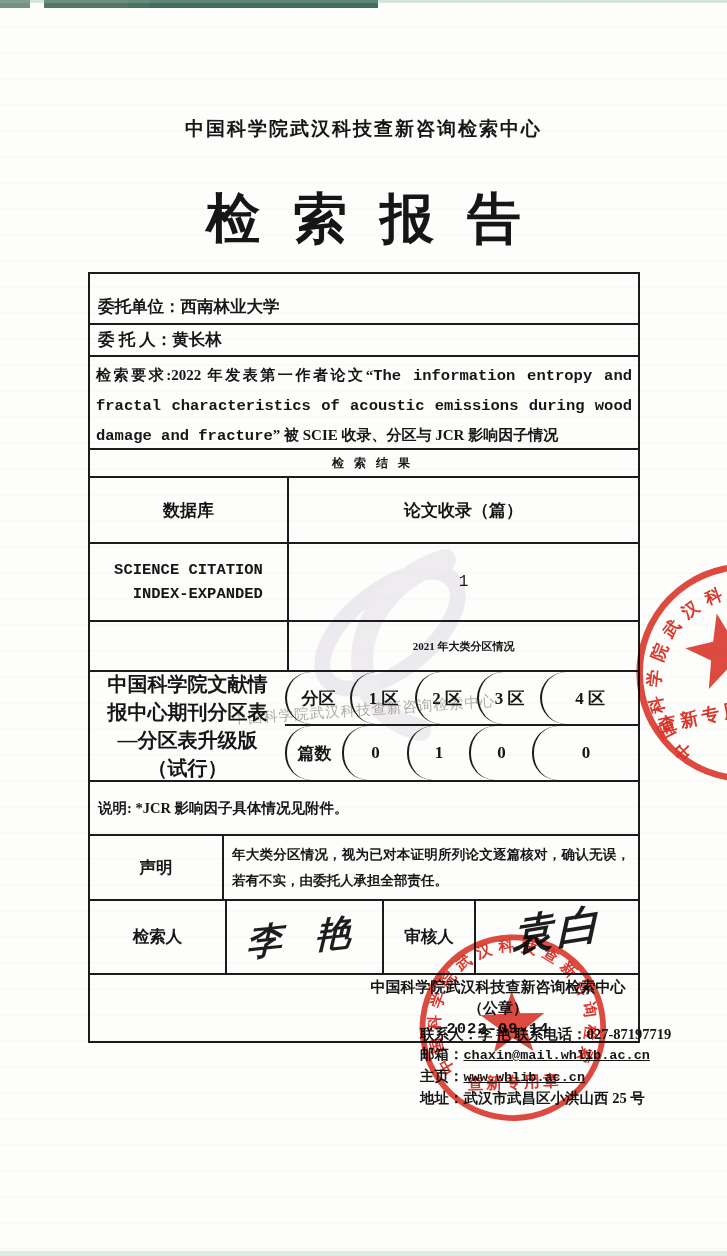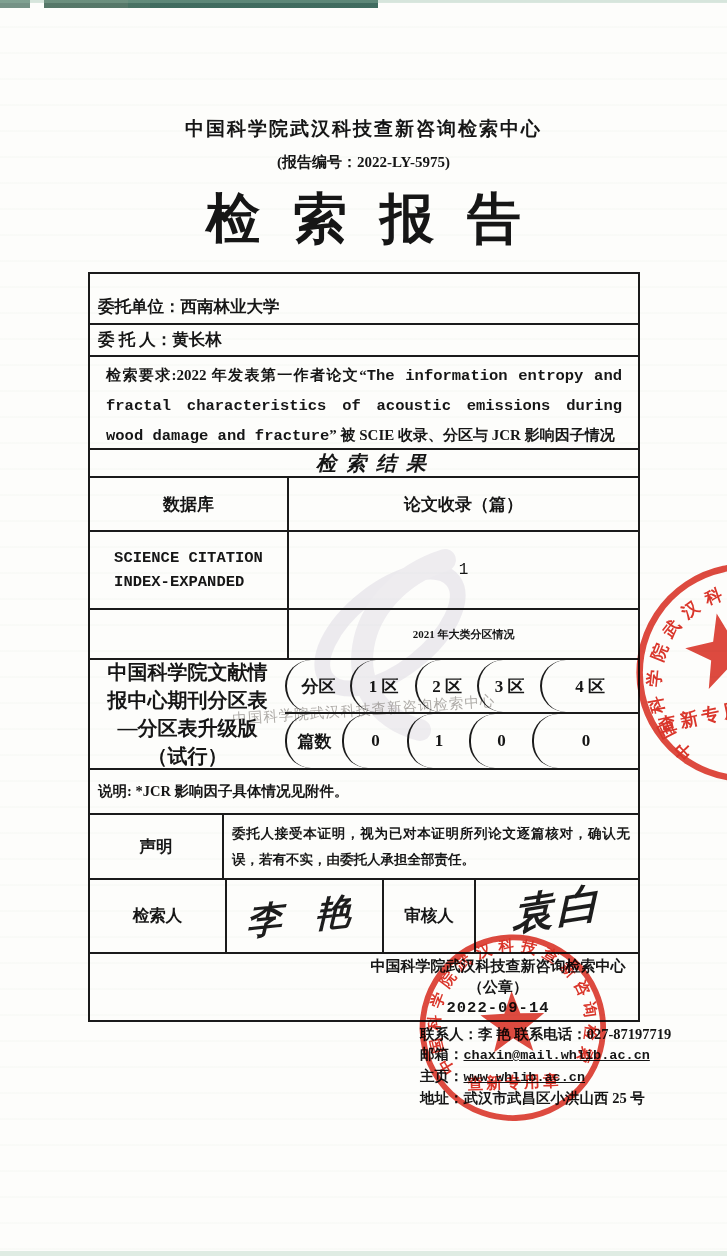--- a/index.html
+++ b/index.html
@@ -27,28 +27,28 @@
 
   
   .tbl{position:absolute;left:88px;top:272px;width:552px;border:2px solid #1b1b1b;box-sizing:border-box;background:transparent;}
   .tr{display:flex;border-top:2px solid #1b1b1b;box-sizing:border-box;}
   .tr:first-child{border-top:none;margin-top:16px;}
   .td{border-left:2px solid #1b1b1b;box-sizing:border-box;display:flex;align-items:center;justify-content:center;}
   .td:first-child{border-left:none;}
   .left{justify-content:flex-start;padding:0 8px;}
   .b{font-weight:bold;}
   .mono{font-family:"Liberation Mono", monospace;}
-  .h33{height:33px}.h32{height:32px}.h93{height:93px}.h28{height:28px}.h54{height:54px}
-  .h78{height:78px}.h50{height:50px}.h110{height:110px}.h63{height:45px}.h65{height:65px}
+  .h33{height:33px}.h32{height:32px}.h93{height:93px}.h28{height:28px}.h54{height:66px}
+  .h78{height:78px}.h50{height:50px}.h110{height:110px}.h63{height:54px}.h65{height:65px}
   .h74{height:74px}.h68{height:68px}
   .fs16{font-size:16.5px}
-  .req{display:block;padding:4px 16px;font-size:15px;font-weight:bold;line-height:29px;text-align:justify;}
+  .req{display:block;padding:4px 6px;font-size:15px;font-weight:bold;line-height:29px;text-align:justify;}
   .req .mono{font-size:15.5px;font-weight:bold;}
-  .spread{letter-spacing:10px;padding-left:24px;font-size:20px;font-style:italic;}
-  .dbname{text-align:left;font-size:15.5px;line-height:24px;font-weight:bold;}
+  .spread{letter-spacing:10px;padding-left:24px;font-size:12px;}
+  .dbname{text-align:right;font-size:15.5px;line-height:24px;font-weight:bold;}
   .subcol{display:flex;flex-direction:column;flex:1;}
   .subrow{display:flex;box-sizing:border-box;}
   .subrow+.subrow{border-top:2px solid #1b1b1b;}
   .sc{border-left:2px solid #1b1b1b;box-sizing:border-box;display:flex;align-items:center;justify-content:center;font-weight:bold;font-size:17px;border-radius:26px;}
   .plabel{font-size:20px;font-weight:bold;line-height:28px;text-align:center;padding:0 10px;}
   .note-cell{font-size:14.5px;font-weight:bold;}
   .decl{font-size:13.5px;font-weight:bold;line-height:26px;padding:0 8px;text-align:justify;}
   .sig{font-size:36px;font-weight:bold;font-style:italic;letter-spacing:12px;
     transform:rotate(-6deg) skewX(-6deg);color:#1d1d1d;white-space:nowrap;}
   .sig2{font-size:42px;letter-spacing:4px;transform:rotate(-9deg) skewX(-8deg);margin-top:-14px;}
@@ -86,21 +86,20 @@
   <div class="edge-top2"></div>
   <div class="edge-bottom"></div>
 
   <svg class="wm-logo" width="190" height="240" viewBox="0 0 190 240">
     <ellipse cx="95" cy="110" rx="80" ry="40" transform="rotate(-38 95 110)" fill="none" stroke="#d9d5e0" stroke-width="16"></ellipse>
     <path d="M 150 40 C 55 70, 35 185, 125 210" fill="none" stroke="#dcd8e2" stroke-width="22" stroke-linecap="round"></path>
   </svg>
   <div class="wm-text">中国科学院武汉科技查新咨询检索中心</div>
 
   <div class="org-title">中国科学院武汉科技查新咨询检索中心</div>
-  <div class="report-no">(报告编号：2022-LY-5975)</div>
   <div class="main-title">检索报告</div>
 
   <div class="tbl">
 
     <div class="tr h33">
       <div class="td left fs16 b" style="flex:1">
         <span>委托单位：</span>
           <span>西南林业大学</span>
       </div>
     </div>
@@ -164,21 +163,21 @@
       </div>
     </div>
 
     <div class="tr h63">
       <div class="td left note-cell" style="flex:1">说明: *JCR 影响因子具体情况见附件。</div>
     </div>
 
     <div class="tr h65">
       <div class="td b" style="width:132px;font-size:16.5px">声明</div>
       <div class="td" style="flex:1">
-        <span class="decl">委托人接受本证明，视为已对本证明所列论文逐篇核对，确认无误，若有不实，由委托人承担全部责任。</span>
+        <span class="decl">年大类分区情况，视为已对本证明所列论文逐篇核对，确认无误，若有不实，由委托人承担全部责任。</span>
       </div>
     </div>
 
     <div class="tr h74">
       <div class="td b" style="width:135px;font-size:16.5px">检索人</div>
       <div class="td" style="width:157px">
         <span class="sig">李 艳</span>
       </div>
       <div class="td b" style="width:92px;font-size:16.5px">审核人</div>
       <div class="td" style="flex:1">

